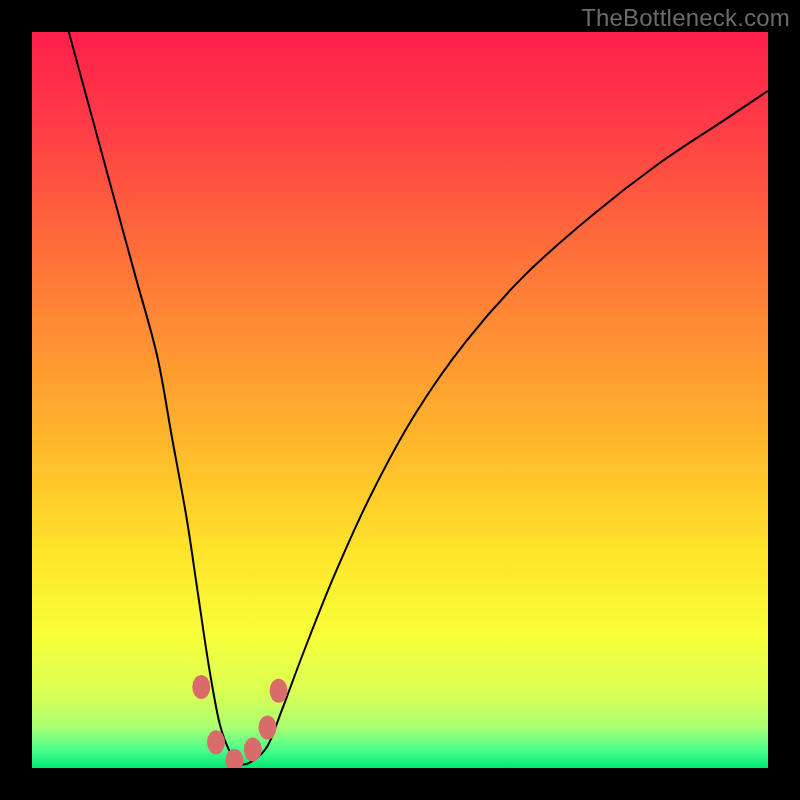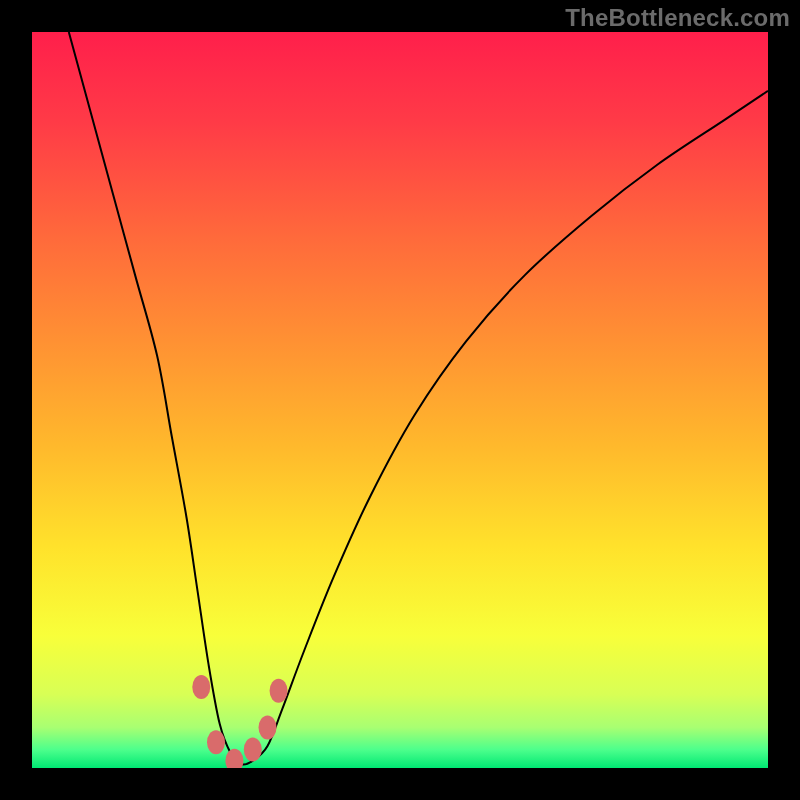--- a/index.html
+++ b/index.html
@@ -25,21 +25,21 @@
     top: 0;
     width: 736px;
     height: 736px;
   }
   .watermark {
     position: absolute;
     top: 4px;
     right: 10px;
     color: #6b6b6b;
     font-size: 24px;
-    font-weight: 700;
+    font-weight: 400;
     letter-spacing: 0.2px;
     user-select: none;
   }
   .curve {
     stroke: #000;
     stroke-width: 2;
     fill: none;
   }
   .marker {
     fill: #d96b6b;

